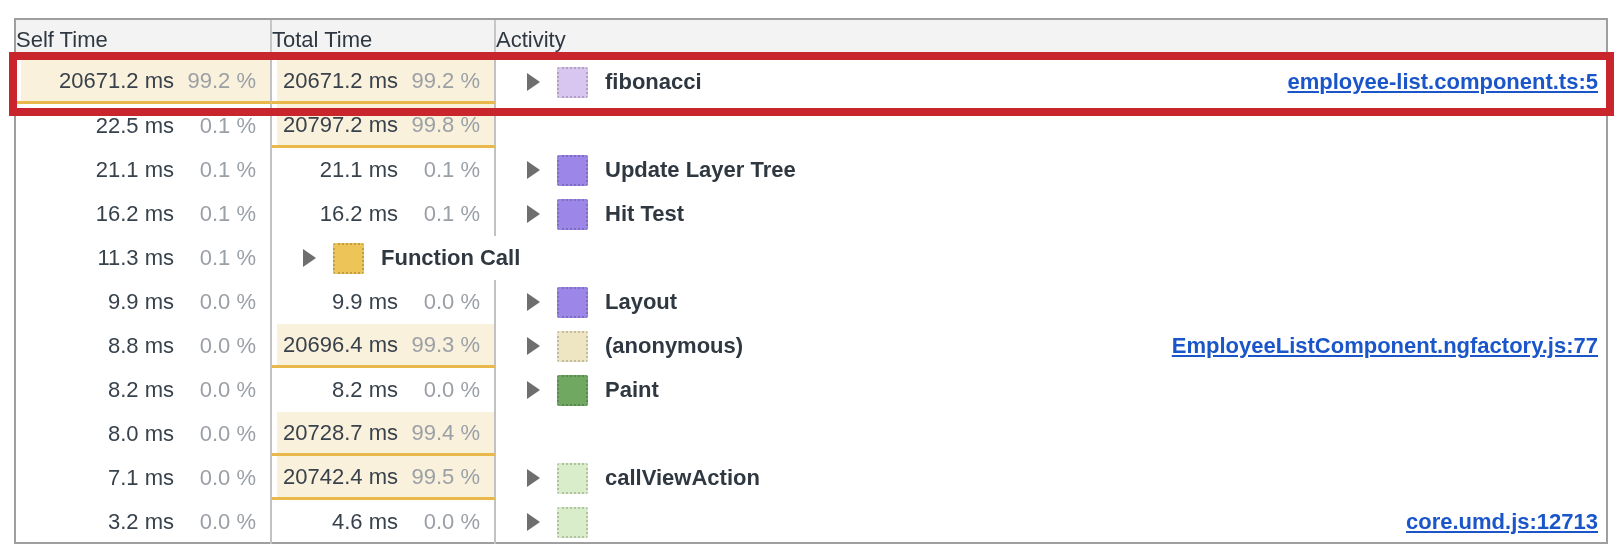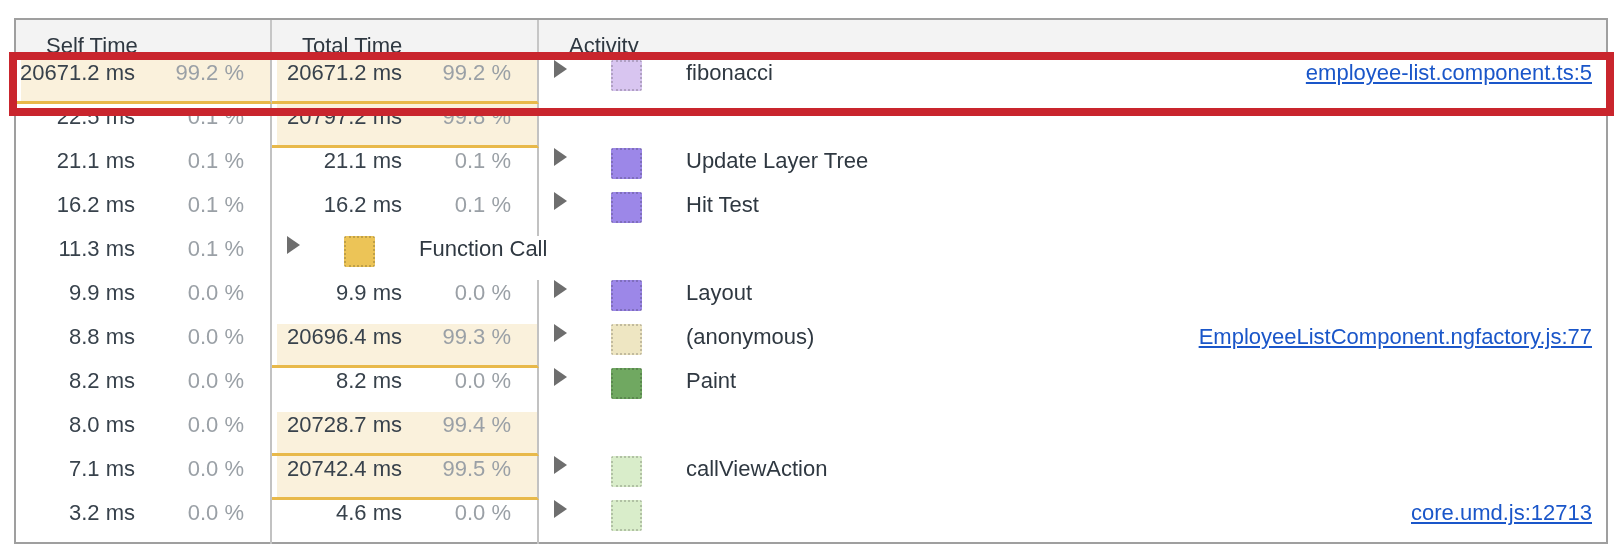--- a/index.html
+++ b/index.html
@@ -21,54 +21,54 @@
   .hdr {
     display: flex;
     height: 40px;
     background: #f3f3f3;
     border-bottom: 1px solid #d9d9d9;
     box-sizing: border-box;
   }
   .hcell {
     box-sizing: border-box;
     display: flex;
-    align-items: flex-end;
-    padding-left: 30px;
+    align-items: center;
+    padding-left: 0;
     font-size: 22px;
     color: #2f3841;
     border-right: 2px solid #c6c6c6;
     overflow: hidden;
     white-space: nowrap;
   }
   .c-self  { width: 256px; flex: none; }
-  .c-total { width: 267px; flex: none; }
+  .c-total { width: 224px; flex: none; }
   .c-act   { flex: 1; border-right: none; }
   
   .rows { position: relative; }
   .row { display: flex; height: 44px; }
   .cell {
     box-sizing: border-box;
     display: flex;
+    align-items: center;
     border-right: 2px solid #c2c2c2;
     overflow: hidden;
     white-space: nowrap;
-    gap: 27px;
-  }
-  .cell.c-act { border-right: none; padding-left: 10px; }
+  }
+  .cell.c-act { border-right: none; padding-left: 26px; font-weight: bold; }
   .ms {
     flex: 1;
     text-align: right;
     font-size: 22px;
     color: #38424c;
   }
   .pct {
     flex: none;
     width: 82px;
     text-align: right;
-    padding-right: 26px;
+    padding-right: 14px;
     font-size: 22px;
     color: #9aa0a6;
   }
   .hl {
     background: #faf1dc;
     box-shadow: inset 5px 0 0 #ffffff;
     border-bottom: 3px solid #e8b94a;
   }
   
   .arrow {
@@ -88,21 +88,21 @@
     border: 2px dotted rgba(0,0,0,0.18);
     border-radius: 2px;
   }
   .act-label {
     margin-left: 17px;
     font-size: 22px;
     color: #2f3841;
   }
   .src-link {
     margin-left: auto;
-    margin-right: 14px;
+    margin-right: 8px;
     font-size: 22px;
     color: #1a56c9;
     text-decoration: underline;
     cursor: pointer;
   }
   
   .annotation {
     position: absolute;
     left: -7px;
     top: 32px;

